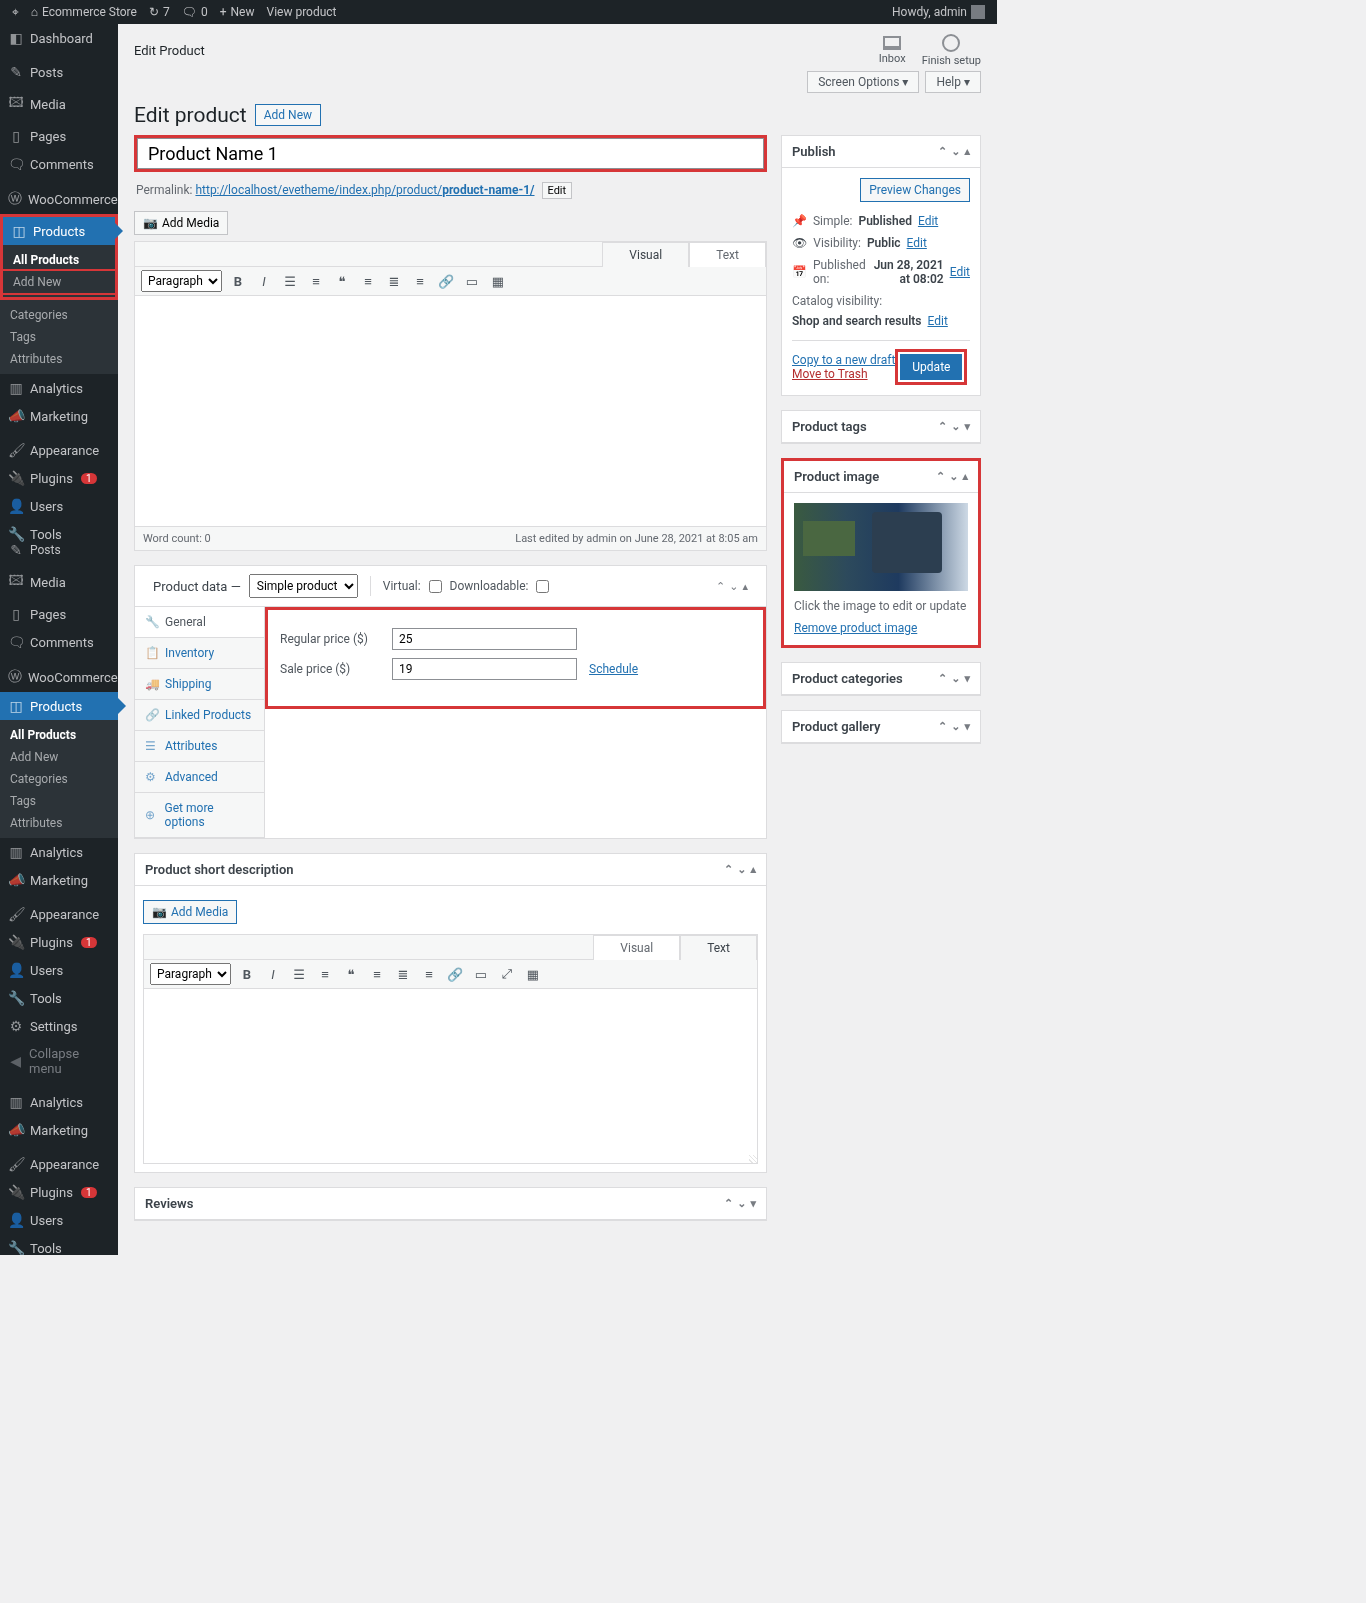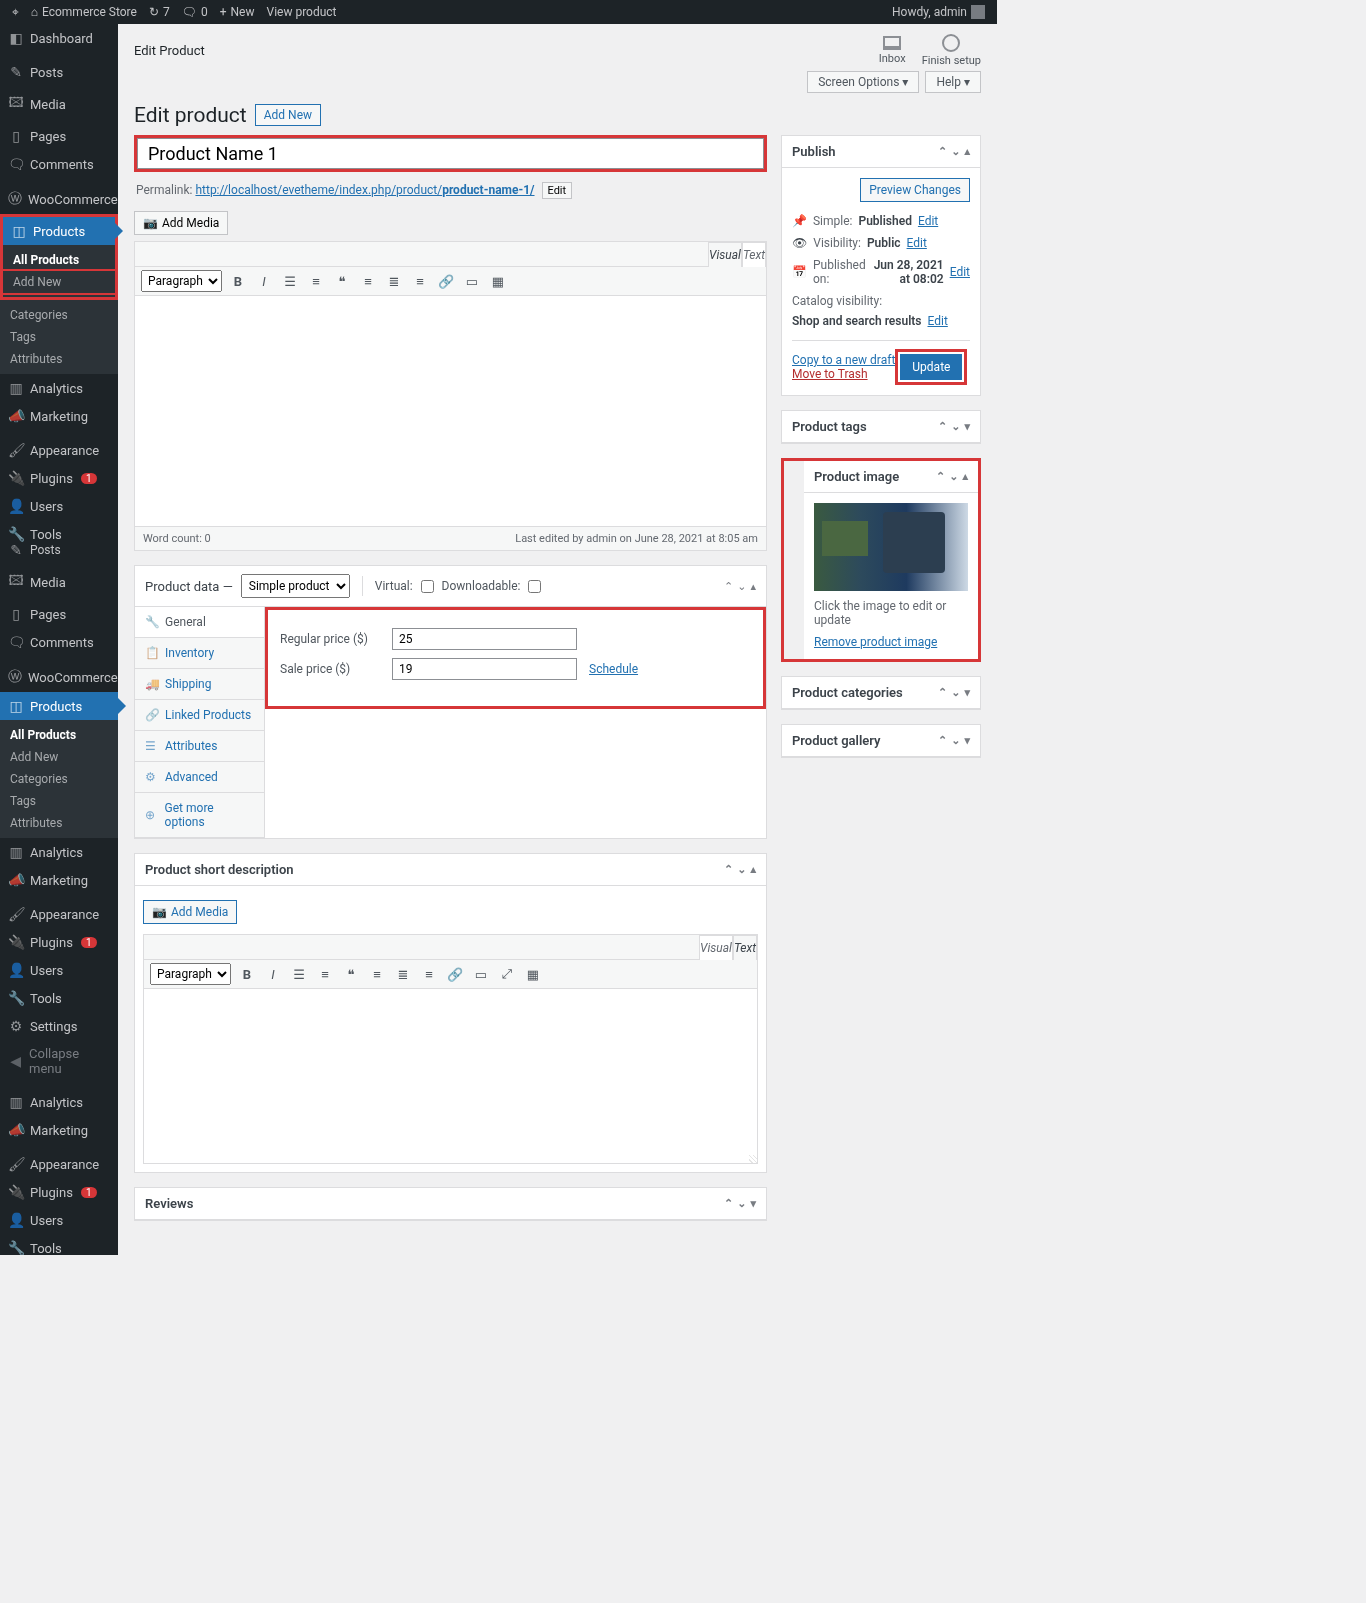--- a/index.html
+++ b/index.html
@@ -37,35 +37,35 @@
 .col-side { width:200px; }
 .title-input { width:100%; padding:4px 10px; font-size:18px; border:1px solid #8c8f94; background:#fff; }
 .red-box { border:3px solid #d63638; padding:0; }
 .permalink { font-size:12px; color:#646970; padding:6px 2px; }
 .permalink a { color:#2271b1; text-decoration:underline; }
 .permalink .edit-btn { border:1px solid #c3c4c7; background:#f6f7f7; padding:1px 5px; font-size:11px; cursor:pointer; margin-left:4px; }
 .add-media-btn { border:1px solid #c3c4c7; background:#f6f7f7; padding:4px 8px; font-size:12px; cursor:pointer; margin:6px 0; display:inline-flex; align-items:center; gap:4px; }
 .add-media-btn.blue { border-color:#2271b1; color:#2271b1; }
 .editor-box { border:1px solid #dcdcde; background:#fff; margin-bottom:14px; }
 .editor-tabs { display:flex; justify-content:flex-end; background:#f6f7f7; border-bottom:1px solid #dcdcde; }
-.editor-tabs .tab { padding:5px 0; font-size:12px; border:1px solid #dcdcde; border-bottom:none; margin-bottom:-1px; cursor:pointer;font-style:italic; }
+.editor-tabs .tab { padding:5px 26px; font-size:12px; border:1px solid #dcdcde; border-bottom:none; margin-bottom:-1px; cursor:pointer; }
 .editor-tabs .tab.active { background:#f6f7f7; }
 .editor-tabs .tab.inactive { background:#fff; color:#646970; }
 .toolbar { background:#f6f7f7; border-bottom:1px solid #dcdcde; padding:3px 6px; display:flex; align-items:center; gap:6px; }
 .toolbar select { font-size:12px; padding:2px; }
 .toolbar .tb-btn { width:20px; height:20px; display:inline-flex; align-items:center; justify-content:center; font-size:13px; color:#50575e; cursor:pointer; }
 .editor-body { min-height:230px; background:#fff; }
 .editor-body.short { min-height:160px; }
 .editor-footer { display:flex; justify-content:space-between; padding:5px 8px; background:#f6f7f7; border-top:1px solid #dcdcde; font-size:11px; color:#646970; }
 .postbox { border:1px solid #dcdcde; background:#fff; margin-bottom:14px; }
 .postbox-header { padding:8px 10px; border-bottom:1px solid #dcdcde; display:flex; align-items:center; font-size:13px; font-weight:600; }
 .postbox-header .actions { margin-left:auto; display:flex; gap:4px; color:#787c82; }
 .postbox-header .actions span { cursor:pointer; font-size:11px; }
 .postbox-inside { padding:10px; font-size:12px; }
-.product-data-header { padding:8px 10px; border-bottom:1px solid #dcdcde; display:flex; align-items:center; gap:8px; font-size:13px; }
+.product-data-header { padding:8px 18px; border-bottom:1px solid #dcdcde; display:flex; align-items:center; gap:8px; font-size:13px; }
 .product-data-header select { padding:3px; font-size:12px; }
 .product-data-header .sep-v { border-left:1px solid #dcdcde; height:20px; margin:0 4px; }
 .product-data-header label { font-size:12px; color:#50575e; }
 .product-data-header .actions { margin-left:auto; display:flex; gap:4px; color:#787c82; font-size:11px; }
 .pd-body { display:flex; }
 .pd-tabs { width:130px; background:#f6f7f7; border-right:1px solid #dcdcde; }
 .pd-tab { padding:8px 10px; font-size:12px; color:#2271b1; border-bottom:1px solid #dcdcde; cursor:pointer; display:flex; align-items:center; gap:6px; }
 .pd-tab.active { background:#fff; color:#50575e; }
 .pd-tab .picon { width:14px; opacity:.6; }
 .pd-panel { flex:1; padding:0; }
@@ -85,21 +85,21 @@
 .publish-actions .links a { display:block; color:#2271b1; text-decoration:underline; }
 .publish-actions .links a.trash { color:#b32d2e; }
 .publish-actions .update-btn { margin-left:auto; background:#2271b1; color:#fff; border:none; padding:6px 12px; font-size:12px; cursor:pointer; }
 .update-red { border:3px solid #d63638; padding:2px; display:inline-block; }
 .preview-btn { border:1px solid #2271b1; color:#2271b1; background:#f6f7f7; padding:4px 8px; font-size:12px; cursor:pointer; float:right; }
 .product-image-box .img { width:100%; height:88px; background:linear-gradient(90deg,#3a5a40 0%,#2d4a5c 30%,#1e3a5f 60%,#cdd9e5 100%); position:relative; }
 .product-image-box .img::after { content:""; position:absolute; left:45%; top:10%; width:40%; height:70%; background:#2c3e50; border-radius:4px; }
 .product-image-box .img::before { content:""; position:absolute; left:5%; top:20%; width:30%; height:40%; background:#4a6741; }
 .product-image-box p { font-size:12px; color:#646970; margin:8px 0; }
 .product-image-box a { color:#2271b1; text-decoration:underline; font-size:12px; }
-.side .red-wrap { border:3px solid #d63638;padding-left:20px; }
+.side .red-wrap { border:3px solid #d63638; }
 </style>
 </head>
 <body>
 
 <div class="wrap">
 
 <div class="adminbar">
   <span class="ab-item">⌖</span>
   <span class="ab-item">⌂ <span>Ecommerce Store</span></span>
   <span class="ab-item">↻ <span>7</span></span>

